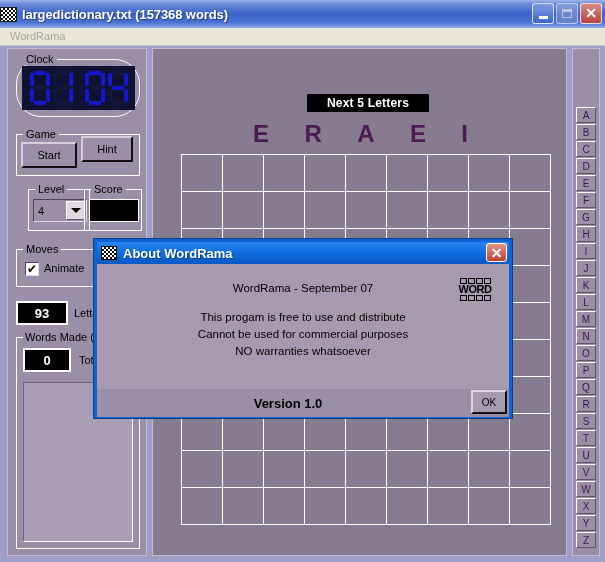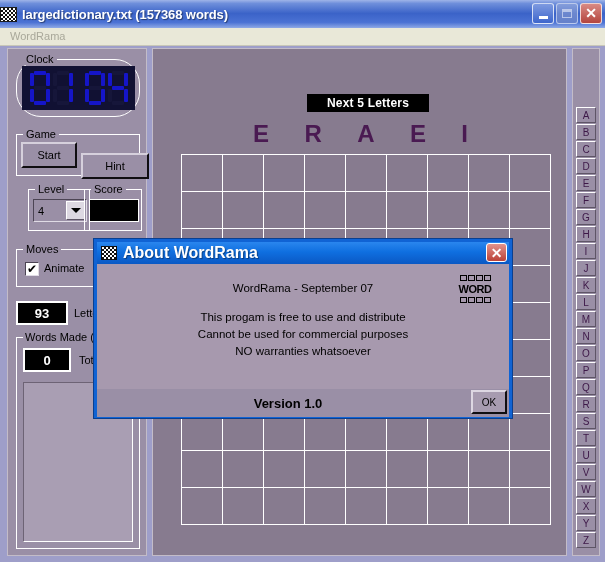--- a/index.html
+++ b/index.html
@@ -179,21 +179,21 @@
     border-left-color: #d6d0dc;
     border-right-color: #5e5566;
     border-bottom-color: #5e5566;
     box-sizing: border-box;
     font-size: 11px;
     color: #000000;
     display: flex; align-items: center; justify-content: center;
     cursor: default;
   }
   #start-button { position: absolute; left: 4px;  top: 7px; width: 56px; height: 26px; }
-  #hint-button  { position: absolute; left: 64px; top: 18px; width: 68px; height: 26px; }
+  #hint-button  { position: absolute; left: 64px; top: 1px; width: 52px; height: 26px; }
 
   
   #level-group { left: 20px; top: 140px; width: 62px; height: 42px; }
   #level-select {
     position: absolute; left: 4px; top: 9px;
     width: 54px; height: 23px;
     background: #9a8fa6;
     border: 1px solid #5e5566;
     border-top-color: #4c4454; border-left-color: #4c4454;
     border-right-color: #e0dbe5; border-bottom-color: #e0dbe5;
@@ -380,21 +380,21 @@
   #dialog-title-icon {
     width: 16px; height: 14px;
     background: #fff;
     border: 1px solid #111;
     box-sizing: border-box;
     position: relative;
     margin-right: 6px;
     overflow: hidden;
   }
   #dialog-title-text {
-    color: #ffffff; font-size: 16px; font-weight: bold;
+    color: #ffffff; font-size: 13px; font-weight: bold;
     text-shadow: 1px 1px 1px rgba(0,0,0,0.4);
   }
   #dialog-close-button {
     position: absolute; right: 2px; top: 1px;
     width: 21px; height: 19px;
     background: linear-gradient(to bottom,#e2938c,#bb4238);
     border: 1px solid #ffffff;
     border-radius: 3px;
     box-sizing: border-box;
     color: #fff; font-size: 14px; font-weight: bold;
@@ -413,21 +413,21 @@
     text-align: center;
     font-size: 11.5px;
     color: #000000;
     line-height: 17px;
   }
   #dialog-text-block .spacer { height: 12px; }
   #word-logo {
     position: absolute;
     right: 14px; top: 11px;
     width: 40px; height: 28px;
-    display: flex; flex-direction: column; align-items: center; justify-content: space-between;
+    display: flex; flex-direction: column; align-items: center; justify-content: center;
   }
   .logo-squares { display: flex; gap: 1px; }
   .logo-sq {
     width: 7px; height: 6px;
     border: 1px solid #000;
     background: #a799ae;
     box-sizing: border-box;
   }
   #word-logo-text {
     font-size: 11px; font-weight: bold;

